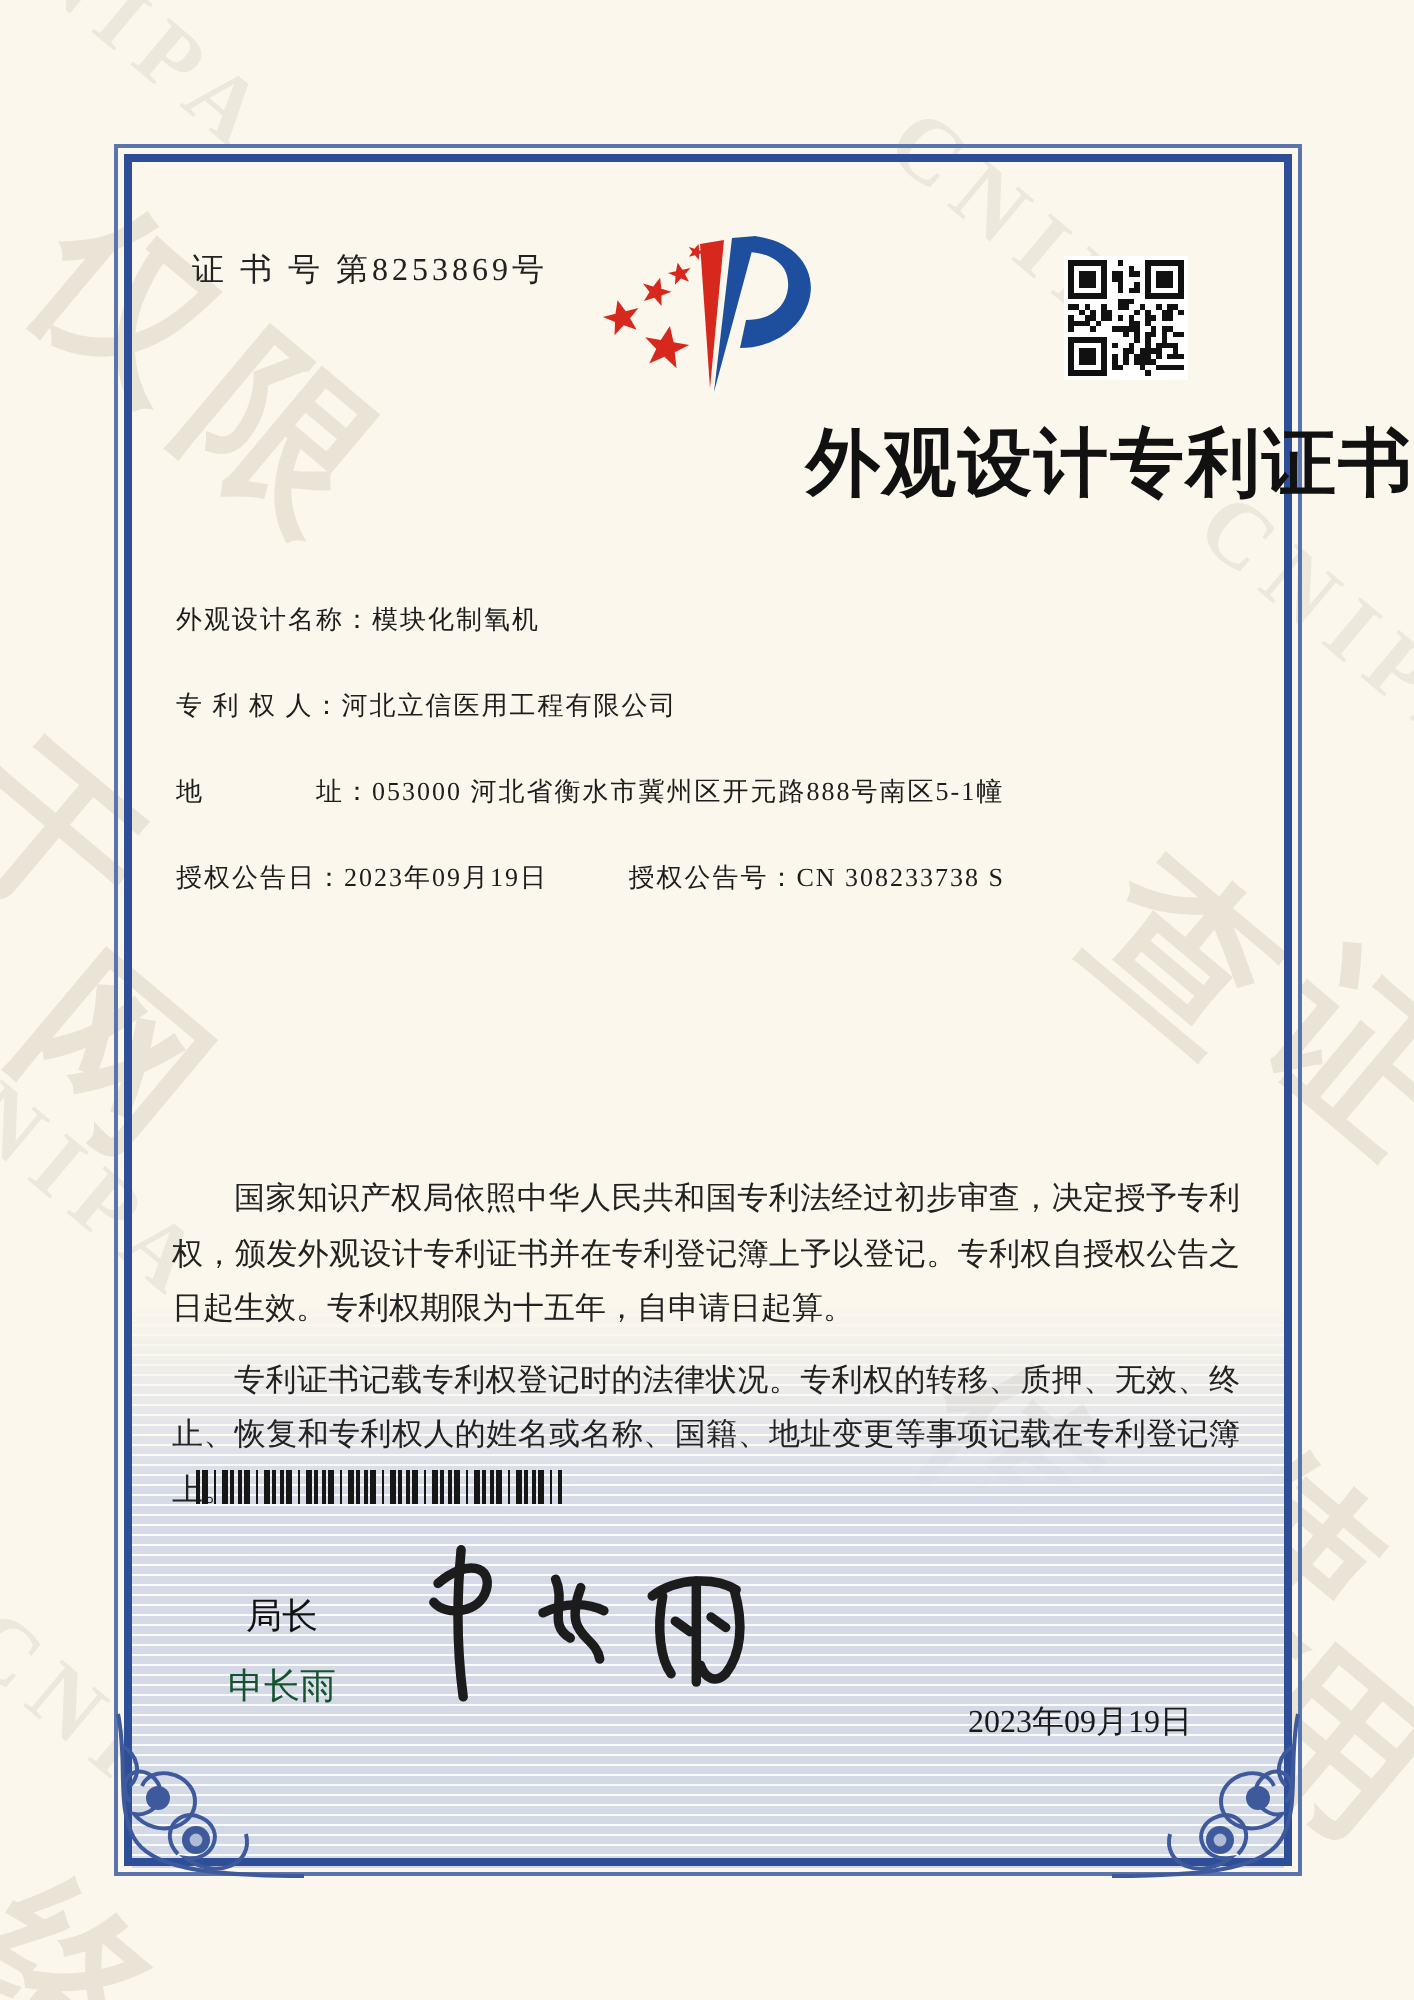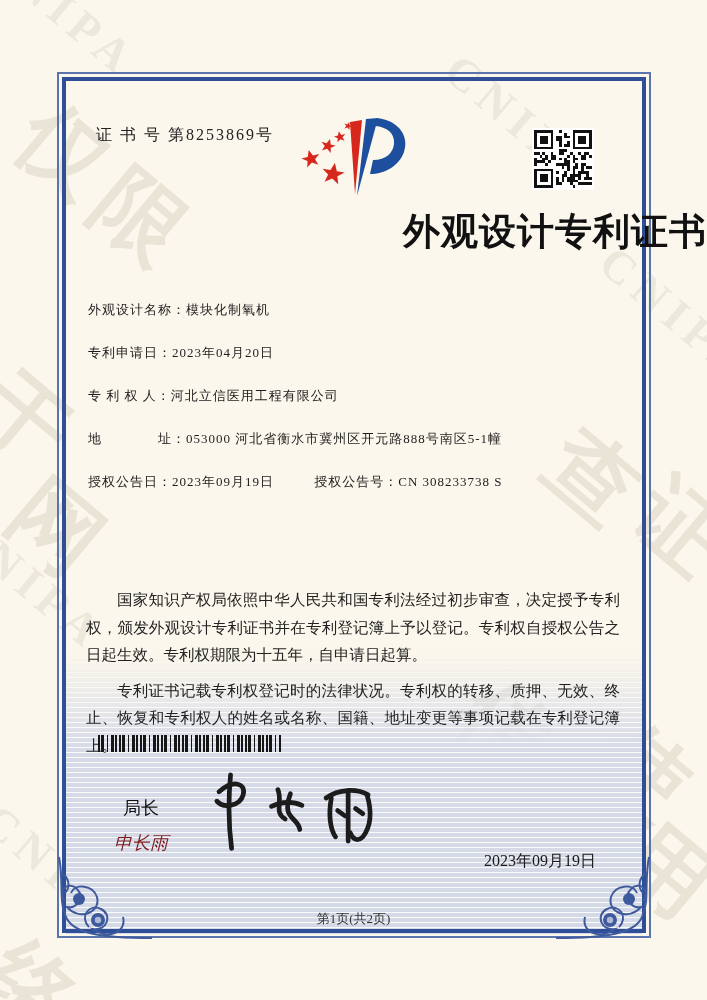--- a/index.html
+++ b/index.html
@@ -52,22 +52,22 @@
          font-size:15.5px;line-height:27.5px;color:#222;text-align:justify;}
   .paras p{margin:0 0 8px 0;text-indent:2em;}
 
   
   .barcode{position:absolute;left:98px;top:735px;width:183px;height:17px;z-index:3;
     background-image:repeating-linear-gradient(90deg,#161616 0 2px,transparent 2px 3px,
       #161616 3px 6px,transparent 6px 9px,#161616 9px 10px,transparent 10px 13px,
       #161616 13px 16px,transparent 16px 17px,#161616 17px 19px,transparent 19px 21px);}
   .signer-title{position:absolute;left:123px;top:796px;z-index:3;font-size:18px;color:#111;
                 font-family:"Liberation Sans","DejaVu Sans",sans-serif;}
-  .signer-name{position:absolute;left:114px;top:831px;z-index:3;font-size:18px;color:#7f1d1d;
-               font-family:"Liberation Sans","DejaVu Sans",sans-serif;font-style:italic;}
+  .signer-name{position:absolute;left:114px;top:831px;z-index:3;font-size:18px;color:#14532d;
+               font-family:"Liberation Sans","DejaVu Sans",sans-serif;}
   .signature{position:absolute;left:198px;top:766px;z-index:3;width:210px;height:85px;}
   .issue-date{position:absolute;left:484px;top:851px;z-index:3;font-size:16px;color:#1a1a1a;}
   .page-no{position:absolute;left:0;right:0;top:910px;z-index:3;text-align:center;font-size:13px;color:#333;}
   .footer-note{position:absolute;left:0;right:0;top:945px;z-index:3;text-align:center;
                font-size:17px;letter-spacing:3px;color:#111;}
 </style>
 </head>
 <body>
 
 <div class="page">
@@ -347,21 +347,20 @@
         <rect x="19" y="19" width="1" height="1"></rect>
         <rect x="20" y="19" width="1" height="1"></rect>
         <rect x="14" y="20" width="1" height="1"></rect>
       </svg>
   </div>
 
   <div class="title">外观设计专利证书</div>
 
   <div class="fields">
     <div class="frow"><span>外观设计名称：</span><span>模块化制氧机</span></div>
-    <div class="frow"><span>专利申请日：</span><span>2023年04月20日</span></div>
     <div class="frow"><span>专 利 权 人：</span><span>河北立信医用工程有限公司</span></div>
     <div class="frow"><span>地　　　　址：</span><span>053000 河北省衡水市冀州区开元路888号南区5-1幢</span></div>
     <div class="frow">
       <span>授权公告日：</span><span>2023年09月19日</span>
       <span class="grant2">授权公告号：</span><span>CN 308233738 S</span>
     </div>
   </div>
 
   <div class="paras">
     <p>国家知识产权局依照中华人民共和国专利法经过初步审查，决定授予专利权，颁发外观设计专利证书并在专利登记簿上予以登记。专利权自授权公告之日起生效。专利权期限为十五年，自申请日起算。</p>
@@ -383,15 +382,14 @@
       <path d="M122,30 C134,21 152,21 162,27"></path>
       <path d="M127,30 C124,46 126,60 131,67"></path>
       <path d="M161,27 C166,44 164,58 157,67 C152,72 147,69 145,63"></path>
       <path d="M143,23 L143,71"></path>
       <path d="M133,42 l7,5"></path>
       <path d="M150,40 l7,5"></path>
     </g>
   </svg>
 
   <div class="issue-date">2023年09月19日</div>
-  <div class="page-no">第1页(共2页)</div>
 
 </div>
 
 </body></html>

